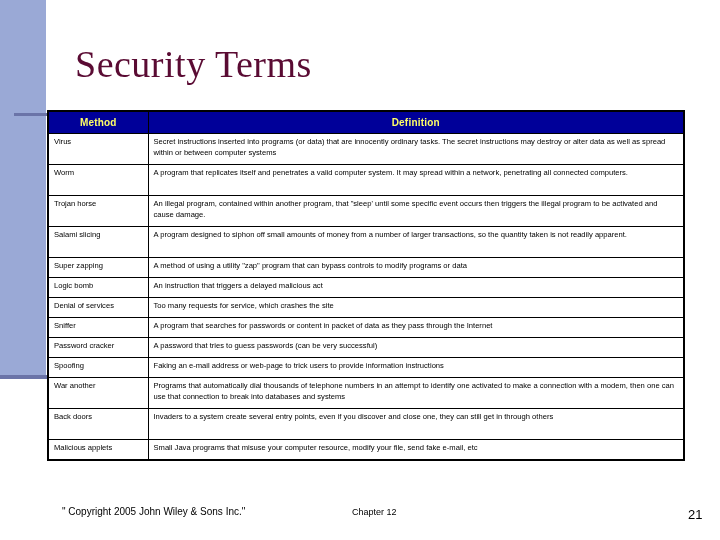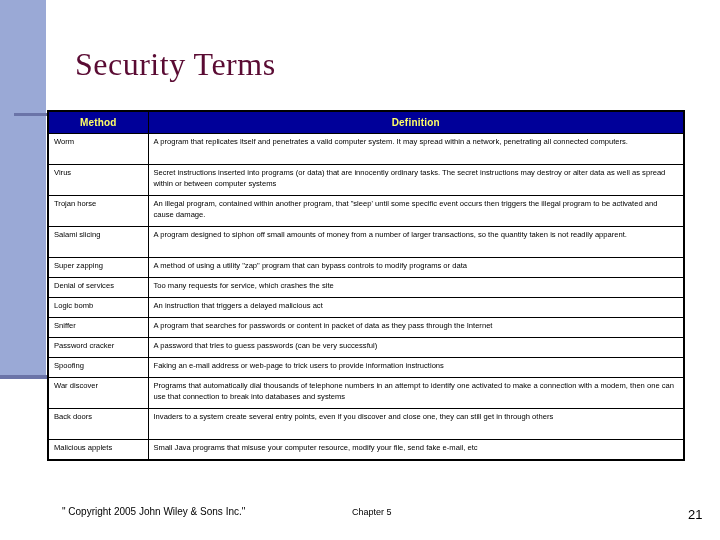--- a/index.html
+++ b/index.html
@@ -40,21 +40,21 @@
     height: 4px;
     background: #6b74a8;
   }
 
   
   #slide-title {
     position: absolute;
     left: 75px;
     top: 42px;
     font-family: "Liberation Serif", serif;
-    font-size: 32px;
+    font-size: 38px;
     line-height: 44px;
     color: #5a0b33;
     letter-spacing: 0.5px;
     white-space: nowrap;
   }
 
   
   #terms-table {
     position: absolute;
     left: 47px;
@@ -148,71 +148,71 @@
     <col class="c-def">
   </colgroup>
   <thead>
     <tr>
       <th>Method</th>
       <th>Definition</th>
     </tr>
   </thead>
   <tbody id="terms-tbody">
       <tr class="r-2line">
+        <td class="method-cell">Virus</td>
+        <td class="definition-cell">Secret instructions inserted into programs (or data) that are innocently ordinary tasks. The secret instructions may destroy or alter data as well as spread within or between computer systems</td>
+      </tr>
+      <tr class="r-2line">
         <td class="method-cell">Worm</td>
         <td class="definition-cell">A program that replicates itself and penetrates a valid computer system. It may spread within a network, penetrating all connected computers.</td>
       </tr>
       <tr class="r-2line">
-        <td class="method-cell">Virus</td>
-        <td class="definition-cell">Secret instructions inserted into programs (or data) that are innocently ordinary tasks. The secret instructions may destroy or alter data as well as spread within or between computer systems</td>
-      </tr>
-      <tr class="r-2line">
         <td class="method-cell">Trojan horse</td>
         <td class="definition-cell">An illegal program, contained within another program, that "sleep' until some specific event occurs then triggers the illegal program to be activated and cause damage.</td>
       </tr>
       <tr class="r-2line">
         <td class="method-cell">Salami slicing</td>
         <td class="definition-cell">A program designed to siphon off small amounts of money from a number of larger transactions, so  the quantity taken is not readily apparent.</td>
       </tr>
       <tr class="r-1line">
         <td class="method-cell">Super zapping</td>
         <td class="definition-cell">A method of using a utility "zap" program that can bypass controls to modify programs or data</td>
       </tr>
       <tr class="r-1line">
+        <td class="method-cell">Logic bomb</td>
+        <td class="definition-cell">An instruction that triggers a delayed malicious act</td>
+      </tr>
+      <tr class="r-1line">
         <td class="method-cell">Denial of services</td>
         <td class="definition-cell">Too many requests for service, which crashes the site</td>
       </tr>
       <tr class="r-1line">
-        <td class="method-cell">Logic bomb</td>
-        <td class="definition-cell">An instruction that triggers a delayed malicious act</td>
-      </tr>
-      <tr class="r-1line">
         <td class="method-cell">Sniffer</td>
         <td class="definition-cell">A program that searches for passwords or content in packet of data as they pass through the Internet</td>
       </tr>
       <tr class="r-1line">
         <td class="method-cell">Password cracker</td>
         <td class="definition-cell">A password that tries to guess passwords (can be very successful)</td>
       </tr>
       <tr class="r-1line">
         <td class="method-cell">Spoofing</td>
         <td class="definition-cell">Faking an e-mail address or web-page to trick users to provide information instructions</td>
       </tr>
       <tr class="r-2line">
-        <td class="method-cell">War discover</td>
+        <td class="method-cell">War another</td>
         <td class="definition-cell">Programs that automatically  dial thousands of telephone numbers in an attempt to identify one activated to make a connection with a modem, then one can use that connection to break into databases and systems</td>
       </tr>
       <tr class="r-2line">
         <td class="method-cell">Back doors</td>
         <td class="definition-cell">Invaders to a system  create several entry points, even if you discover and close  one, they can still get in through others</td>
       </tr>
       <tr class="r-1line">
         <td class="method-cell">Malicious applets</td>
         <td class="definition-cell">Small Java programs that misuse your computer resource, modify your file, send fake e-mail, etc</td>
       </tr>
     </tbody>
 </table>
 
 <div id="slide-footer">
   <div id="footer-copyright">" Copyright 2005 John Wiley &amp; Sons Inc."</div>
-  <div id="footer-chapter">Chapter 5</div>
+  <div id="footer-chapter">Chapter 12</div>
   <div id="footer-pagenum">21</div>
 </div>
 
 </body></html>

